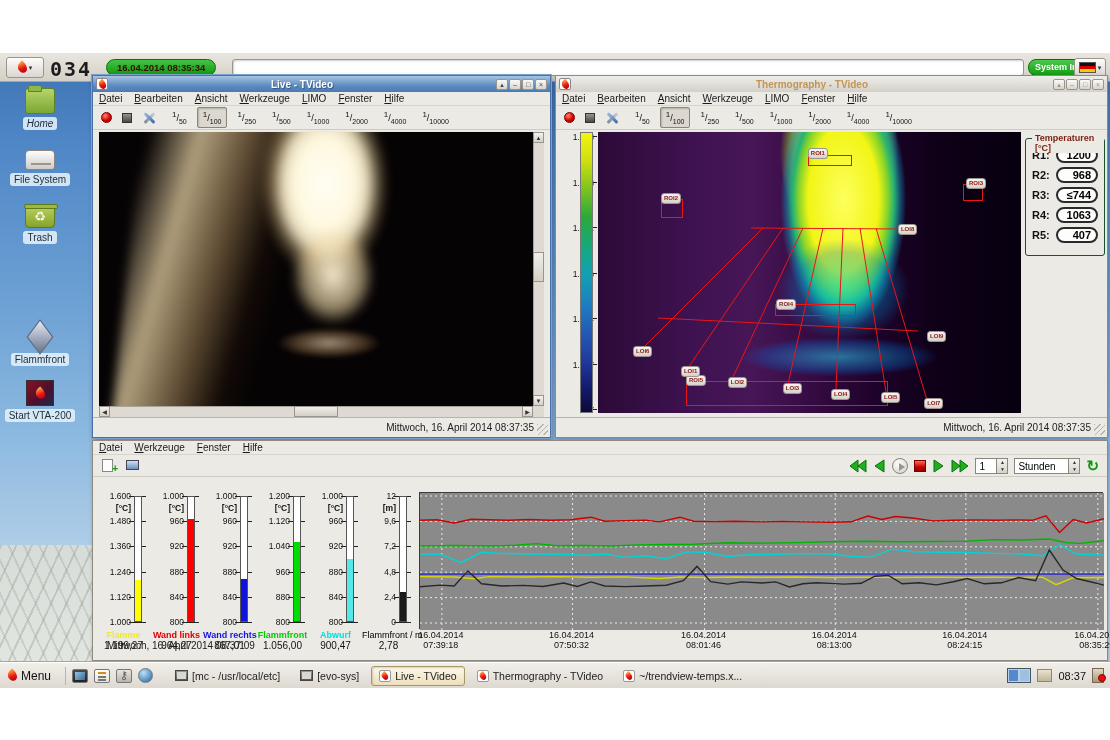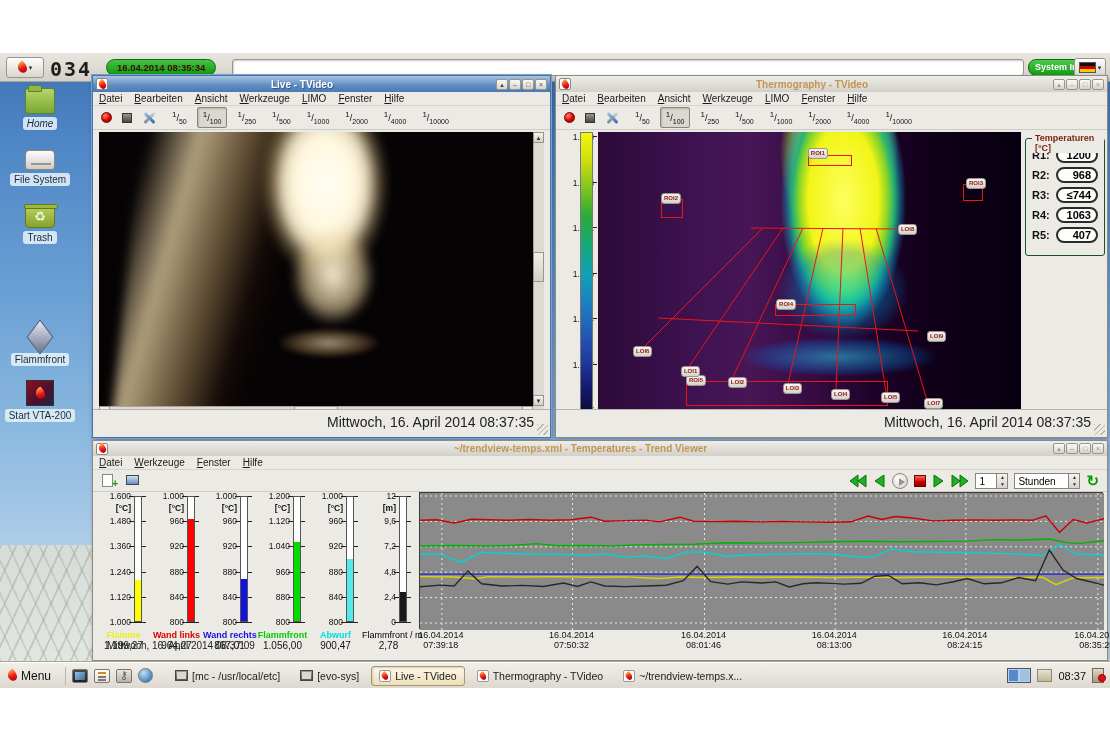--- a/index.html
+++ b/index.html
@@ -77,22 +77,22 @@
   .rec { width:11px; height:11px; border-radius:50%; background:radial-gradient(circle at 35% 30%,#ff8a70,#dc0000 55%,#8e0000); border:1px solid #700; }
   .sqbtn { width:10px; height:10px; background:linear-gradient(#98948c,#4a4842); border:1px solid #333; }
   .toolx { position:relative; width:14px; height:14px; }
   .toolx::before,.toolx::after { content:""; position:absolute; left:6px; top:0; width:3px; height:14px; border-radius:2px; }
   .toolx::before { background:linear-gradient(#cdd2da,#7d8694); transform:rotate(45deg); }
   .toolx::after { background:linear-gradient(#9ec0e8,#3a6aa8); transform:rotate(-45deg); }
   .exp { font-size:9px; padding:2px 5px; border:1px solid transparent; border-radius:2px; color:#111; }
   .exp sup { font-size:8px; } .exp sub { font-size:7px; }
   .exp.sel { border:1px solid #8a867e; background:#dcd8d0; box-shadow:inset 1px 1px 2px rgba(0,0,0,.18); }
 
-  .statusbar { position:absolute; left:0; right:0; bottom:0; height:28px; border-top:1px solid #b8b4ac;
-    background:#eceae5; font-size:14px; color:#222; }
+  .statusbar { position:absolute; left:0; right:0; bottom:0; height:20px; border-top:1px solid #b8b4ac;
+    background:#eceae5; font-size:10px; color:#222; }
   .statusbar .stxt { position:absolute; right:16px; top:4px; }
   .statusbar .grip { position:absolute; right:2px; bottom:2px; width:11px; height:11px;
     background:repeating-linear-gradient(135deg,#b8b4ac 0 1px,transparent 1px 4px); }
 
   
   .viewport { position:absolute; background:#050304; overflow:hidden; }
   .live-video { position:absolute; inset:0; background:#060304; overflow:hidden; }
   .lv-wall { position:absolute; left:28px; top:-20px; width:150px; height:120%;
     background:linear-gradient(100deg, rgba(40,25,12,.0) 6%, rgba(205,185,145,.85) 30%, rgba(160,130,85,.55) 55%, rgba(40,22,10,.35) 75%, transparent 88%);
     transform:rotate(6deg); filter:blur(5px); }
@@ -410,32 +410,20 @@
           </div>
         </div>
     </div>
     <div class="statusbar">
       <span class="stxt">Mittwoch, 16. April 2014 08:37:35</span>
       <span class="grip"></span>
     </div>
   </div>
 
   <div class="win" style="left:92px; top:440px; width:1016px; height:221px;">
-    <div class="titlebar inact" style="height:15px;">
-      <span class="tbicon">
-          <span class="flameg sm"></span>
-        </span>
-      <span class="titletext">~/trendview-temps.xml - Temperatures - Trend Viewer</span>
-      <span class="wbtns">
-        <span class="wb">▴</span>
-          <span class="wb">–</span>
-          <span class="wb">□</span>
-          <span class="wb">×</span>
-      </span>
-    </div>
     <div class="menubar">
         <span class="mi">Datei</span>
         <span class="mi">Werkzeuge</span>
         <span class="mi">Fenster</span>
         <span class="mi">Hilfe</span>
       </div>
     <div class="tr-toolbar">
       <span class="ticon">
           <span class="doc"></span>
           <span class="plus">+</span>

